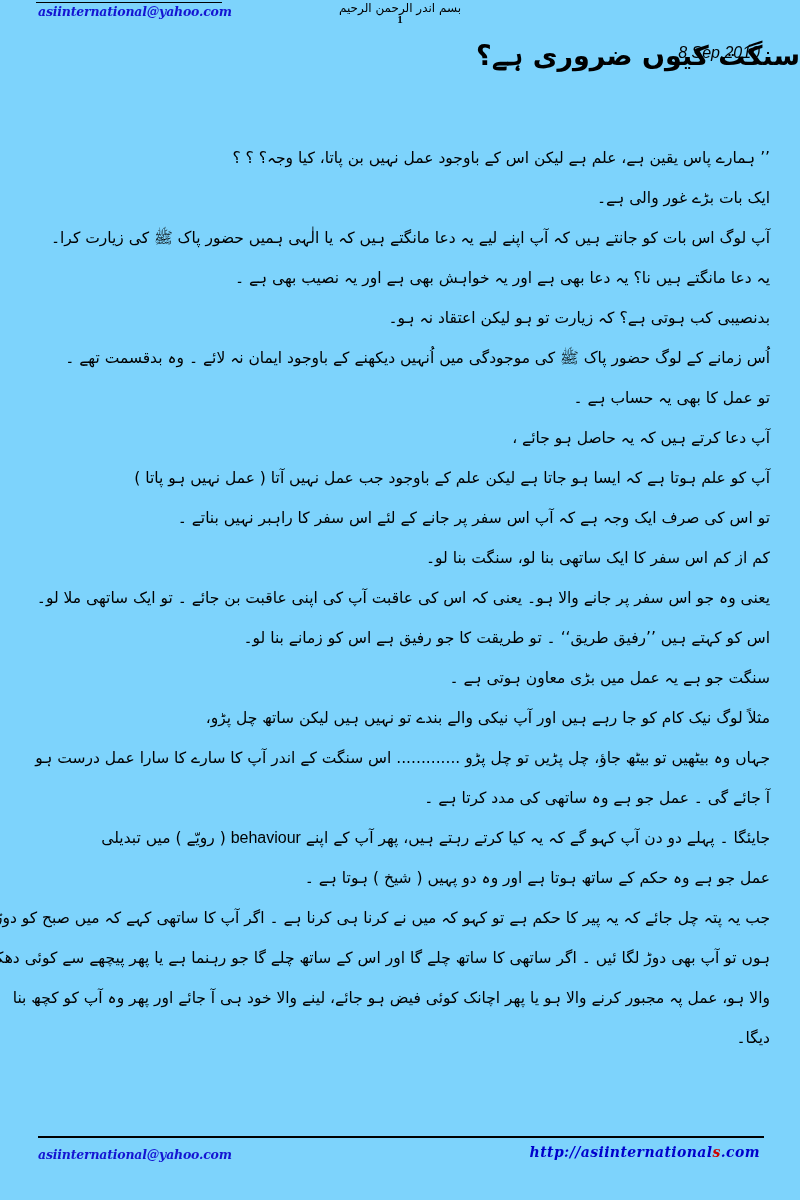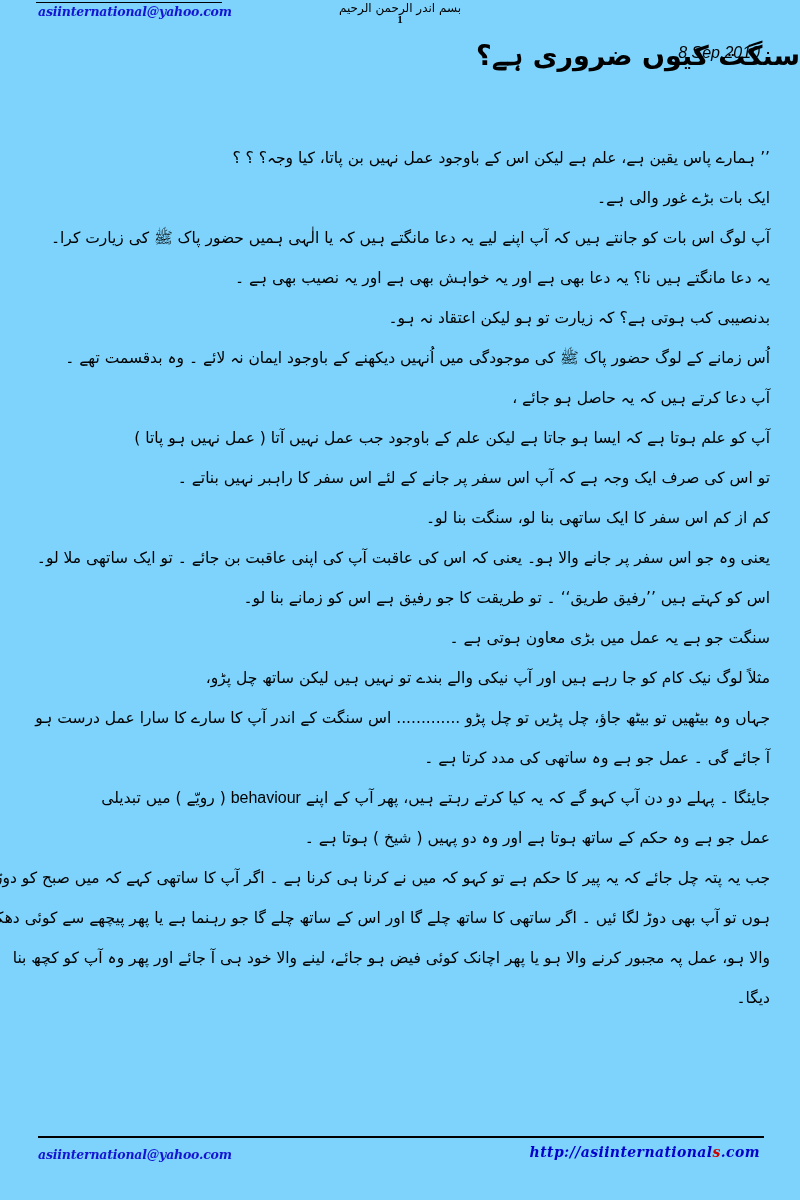--- a/index.html
+++ b/index.html
@@ -199,20 +199,21 @@
 
   <div class="doc-title">سنگت کیوں ضروری ہے؟</div>
 
   <div class="body-text">
     <div class="line r">’’ ہمارے پاس یقین ہے،  علم ہے لیکن اس کے باوجود عمل نہیں بن پاتا، کیا وجہ؟ ؟ ؟</div>
     <div class="line r">ایک بات بڑے غور والی ہے۔</div>
     <div class="line r">آپ لوگ اس بات کو جانتے ہیں کہ آپ اپنے لیے یہ دعا مانگتے ہیں کہ یا الٰہی ہمیں حضور پاک ﷺ کی زیارت کرا۔</div>
     <div class="line r">یہ دعا مانگتے ہیں نا؟ یہ دعا بھی ہے  اور یہ خواہش بھی ہے  اور یہ نصیب بھی ہے ۔</div>
     <div class="line r">بدنصیبی کب ہوتی ہے؟ کہ زیارت تو ہو لیکن اعتقاد نہ ہو۔</div>
     <div class="line r">اُس زمانے کے لوگ حضور پاک ﷺ کی موجودگی میں اُنہیں دیکھنے کے باوجود ایمان نہ لائے ۔ وہ بدقسمت تھے ۔</div>
+    <div class="line r">تو عمل کا بھی یہ حساب ہے ۔</div>
     <div class="line r">آپ دعا کرتے ہیں کہ یہ حاصل ہو جائے ،</div>
     <div class="line r">آپ کو علم ہوتا ہے کہ ایسا ہو جاتا ہے لیکن علم کے باوجود جب عمل نہیں آتا ( عمل نہیں ہو پاتا )</div>
     <div class="line r">تو اس کی صرف ایک وجہ ہے کہ آپ اس سفر پر جانے کے لئے اس سفر کا راہبر نہیں بناتے ۔</div>
     <div class="line r">کم از کم اس سفر کا ایک ساتھی بنا لو، سنگت بنا لو۔</div>
     <div class="line r">یعنی وہ جو اس سفر پر جانے والا ہو۔ یعنی کہ اس کی عاقبت آپ کی اپنی عاقبت بن جائے ۔ تو ایک ساتھی ملا لو۔</div>
     <div class="line r">اس کو کہتے ہیں ’’رفیق طریق‘‘ ۔ تو طریقت کا جو رفیق ہے اس کو زمانے بنا لو۔</div>
     <div class="line r">سنگت جو ہے یہ عمل میں بڑی معاون ہوتی ہے ۔</div>
     <div class="line r">مثلاً لوگ نیک کام کو جا رہے ہیں اور آپ نیکی والے بندے تو نہیں ہیں لیکن ساتھ چل پڑو،</div>
     <div class="line r">جہاں وہ بیٹھیں تو بیٹھ جاؤ،  چل پڑیں  تو چل پڑو  ............. اس سنگت کے اندر آپ کا سارے کا سارا عمل درست ہو</div>
 

